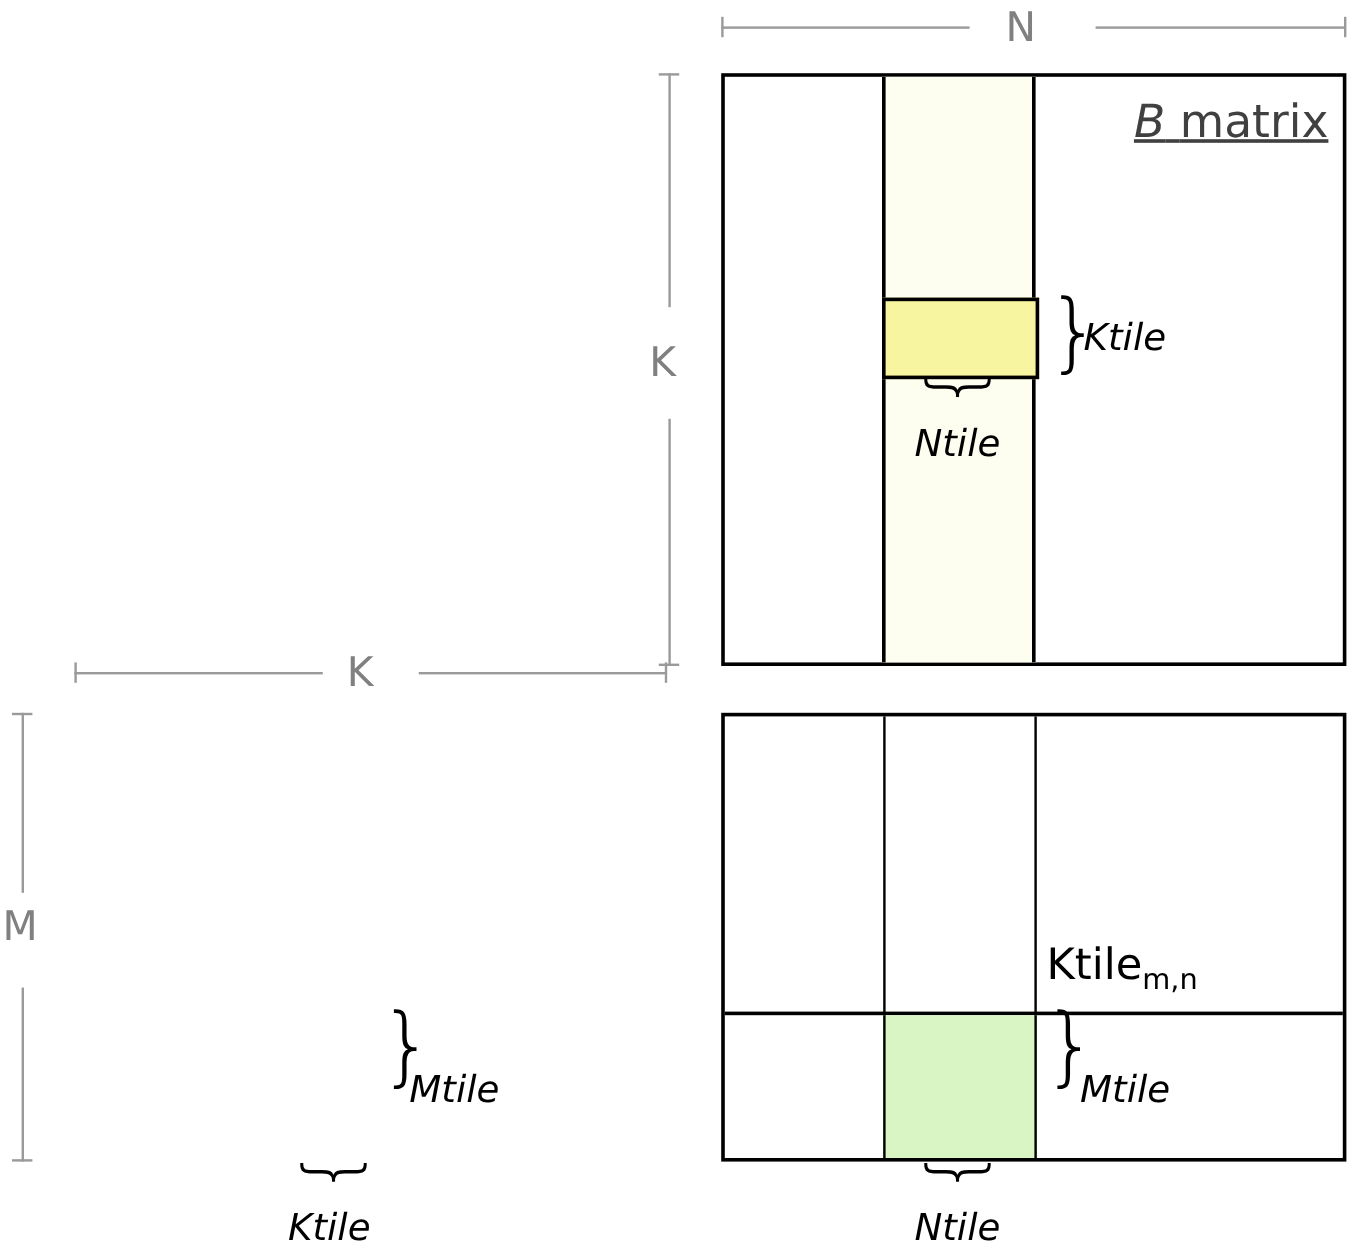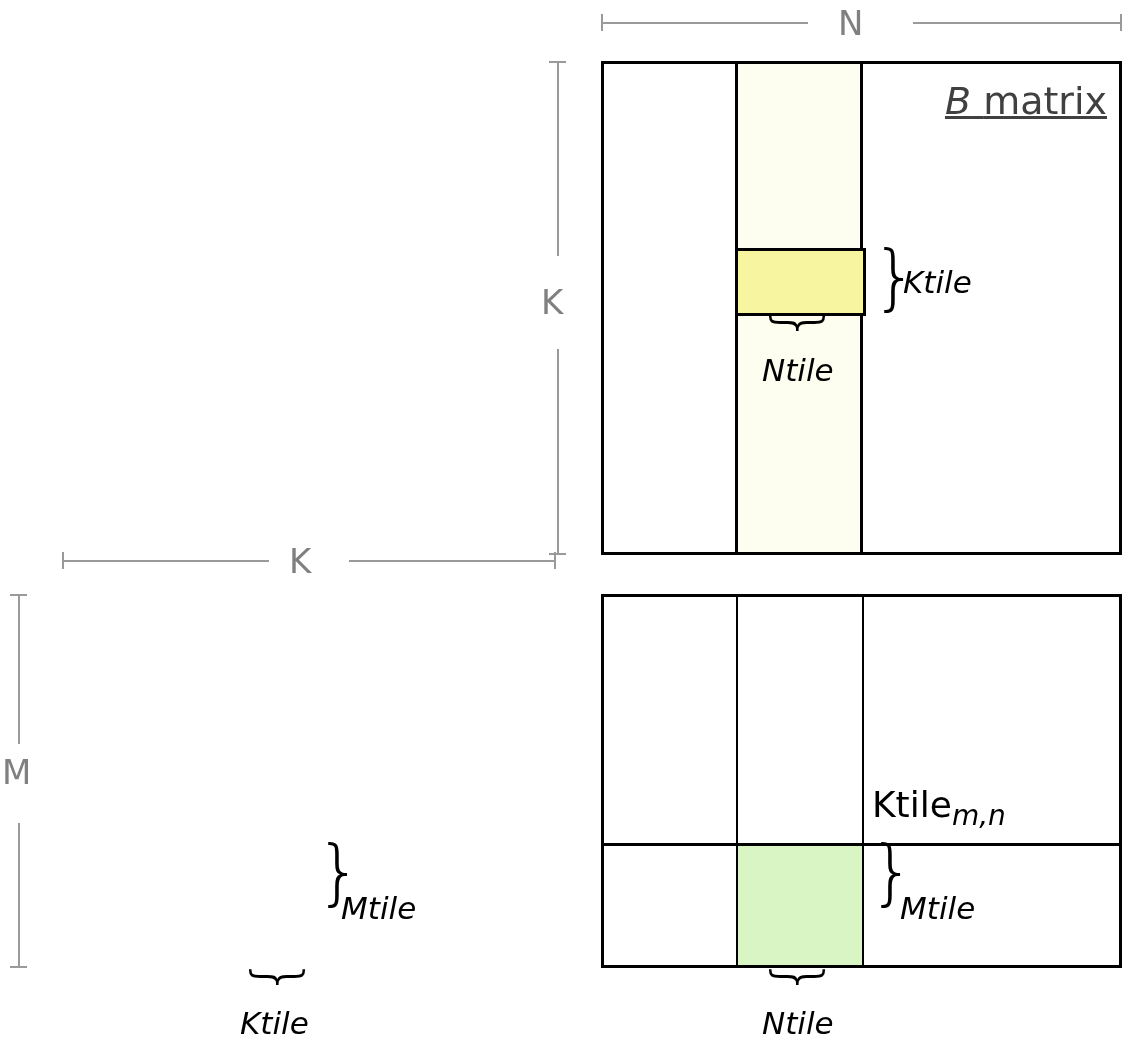--- a/index.html
+++ b/index.html
@@ -108,22 +108,21 @@
     line-height: 1;
   }
   .block-label {
     position: absolute;
     font-size: 36px;
     color: #000000;
     white-space: nowrap;
     line-height: 1;
   }
   .block-label sub {
-    font-style: italic;
-    font-size: 28px;
+    font-size: 24px;
     vertical-align: baseline;
     position: relative;
     top: 8px;
   }
 </style>
 </head>
 <body>
 
 <div id="canvas">
 

